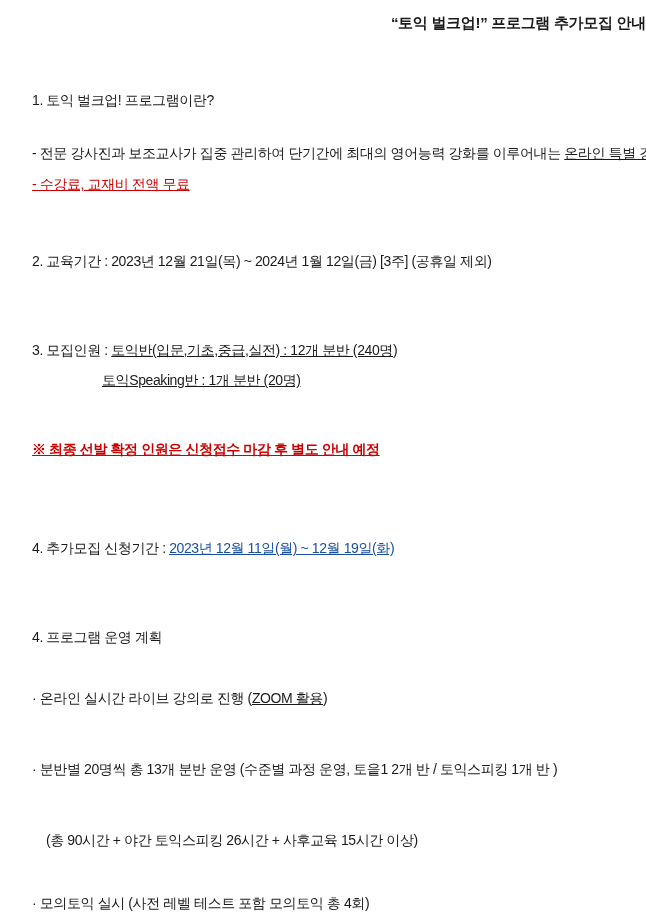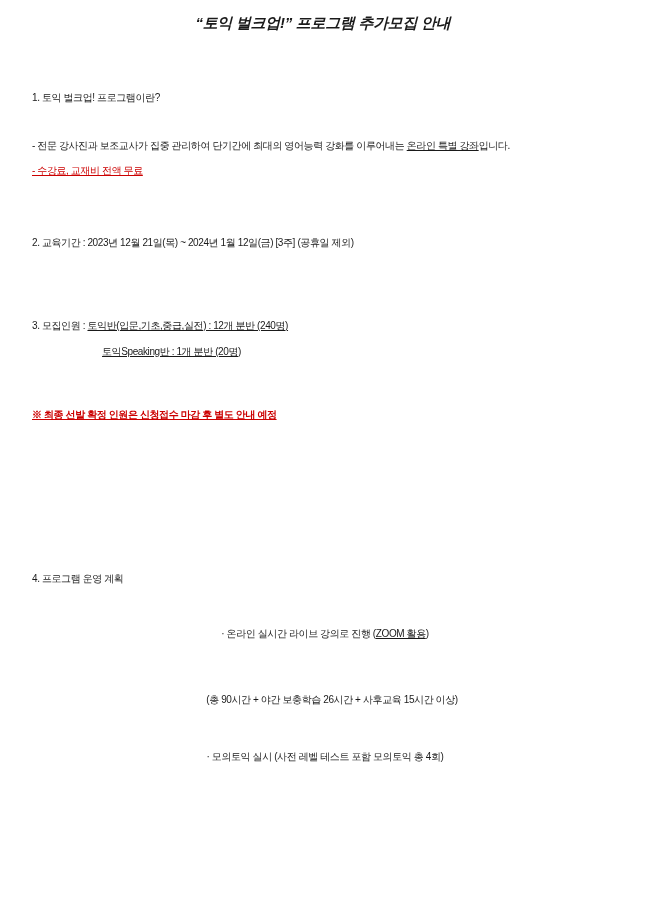--- a/index.html
+++ b/index.html
@@ -16,49 +16,48 @@
     overflow: hidden;
   }
   .page {
     width: 646px;
     height: 920px;
     box-sizing: border-box;
     padding: 0;
     position: relative;
   }
   .doc-title {
-    text-align: center;
+    text-align: right;
     font-size: 15px;
     font-weight: bold;
     color: #1a1a1a;
     margin-top: 14px;
     letter-spacing: -0.3px;
-    font-style: italic;
   }
   .body-block {
     padding-left: 32px;
     padding-right: 28px;
   }
   .line {
-    font-size: 10px;
+    font-size: 14px;
     line-height: 1.35;
     letter-spacing: -0.4px;
     white-space: nowrap;
   }
   .u { text-decoration: underline; }
   .red { color: #cc0000; text-decoration: underline; }
   .bold { font-weight: bold; }
   .indent-1 { padding-left: 70px; }
   .spacer-xl { height: 58px; }
   .spacer-lg { height: 44px; }
   .spacer-md { height: 34px; }
   .spacer-sm { height: 22px; }
   .spacer-xs { height: 12px; }
   .spacer-tiny { height: 6px; }
-  .plan-item { margin-top: 30px; text-align: center; }
+  .plan-item { margin-top: 30px; }
   .plan-sub {
     padding-left: 14px;
     margin-top: 5px;
   }
 </style>
 </head>
 <body>
 
 <div class="page">
 
@@ -96,35 +95,41 @@
     <div class="line indent-1 u">토익Speaking반 : 1개 분반 (20명)</div>
 
     <div class="spacer-lg"></div>
 
     <div class="spacer-tiny"></div>
     <div class="line red bold">※ 최종 선발 확정 인원은 신청접수 마감 후 별도 안내 예정</div>
 
     <div class="spacer-xl"></div>
     <div class="spacer-sm"></div>
 
+    <div class="line">
+      <span>4. 추가모집 신청기간 : </span><span class="u" style="color:#1a4fa0">2023년 12월 11일(월) ~ 12월 19일(화)</span>
+    </div>
 
     <div class="spacer-xl"></div>
     <div class="spacer-xs"></div>
 
     <div class="line">4. 프로그램 운영 계획</div>
 
     <div class="plan-item" style="margin-top:42px;">
       <div class="line">
         <span>· 온라인 실시간 라이브 강의로 진행 (</span><span class="u">ZOOM 활용</span><span>)</span>
       </div>
     </div>
 
+    <div class="plan-item" style="margin-top:52px;">
+      <div class="line">· 분반별 20명씩 총 13개 분반 운영 (수준별 과정 운영, 토읕1 2개 반 / 토익스피킹 1개 반 )</div>
+    </div>
 
     <div class="plan-item" style="margin-top:52px;">
-      <div class="line plan-sub">(총 90시간 + 야간 보충학습 26시간 + 사후교육 15시간 이상)</div>
+      <div class="line plan-sub">(총 90시간 + 야간 토익스피킹 26시간 + 사후교육 15시간 이상)</div>
     </div>
 
     <div class="plan-item" style="margin-top:44px;">
       <div class="line">· 모의토익 실시 (사전 레벨 테스트 포함 모의토익 총 4회)</div>
     </div>
 
   </div>
 </div>
 
 </body></html>

